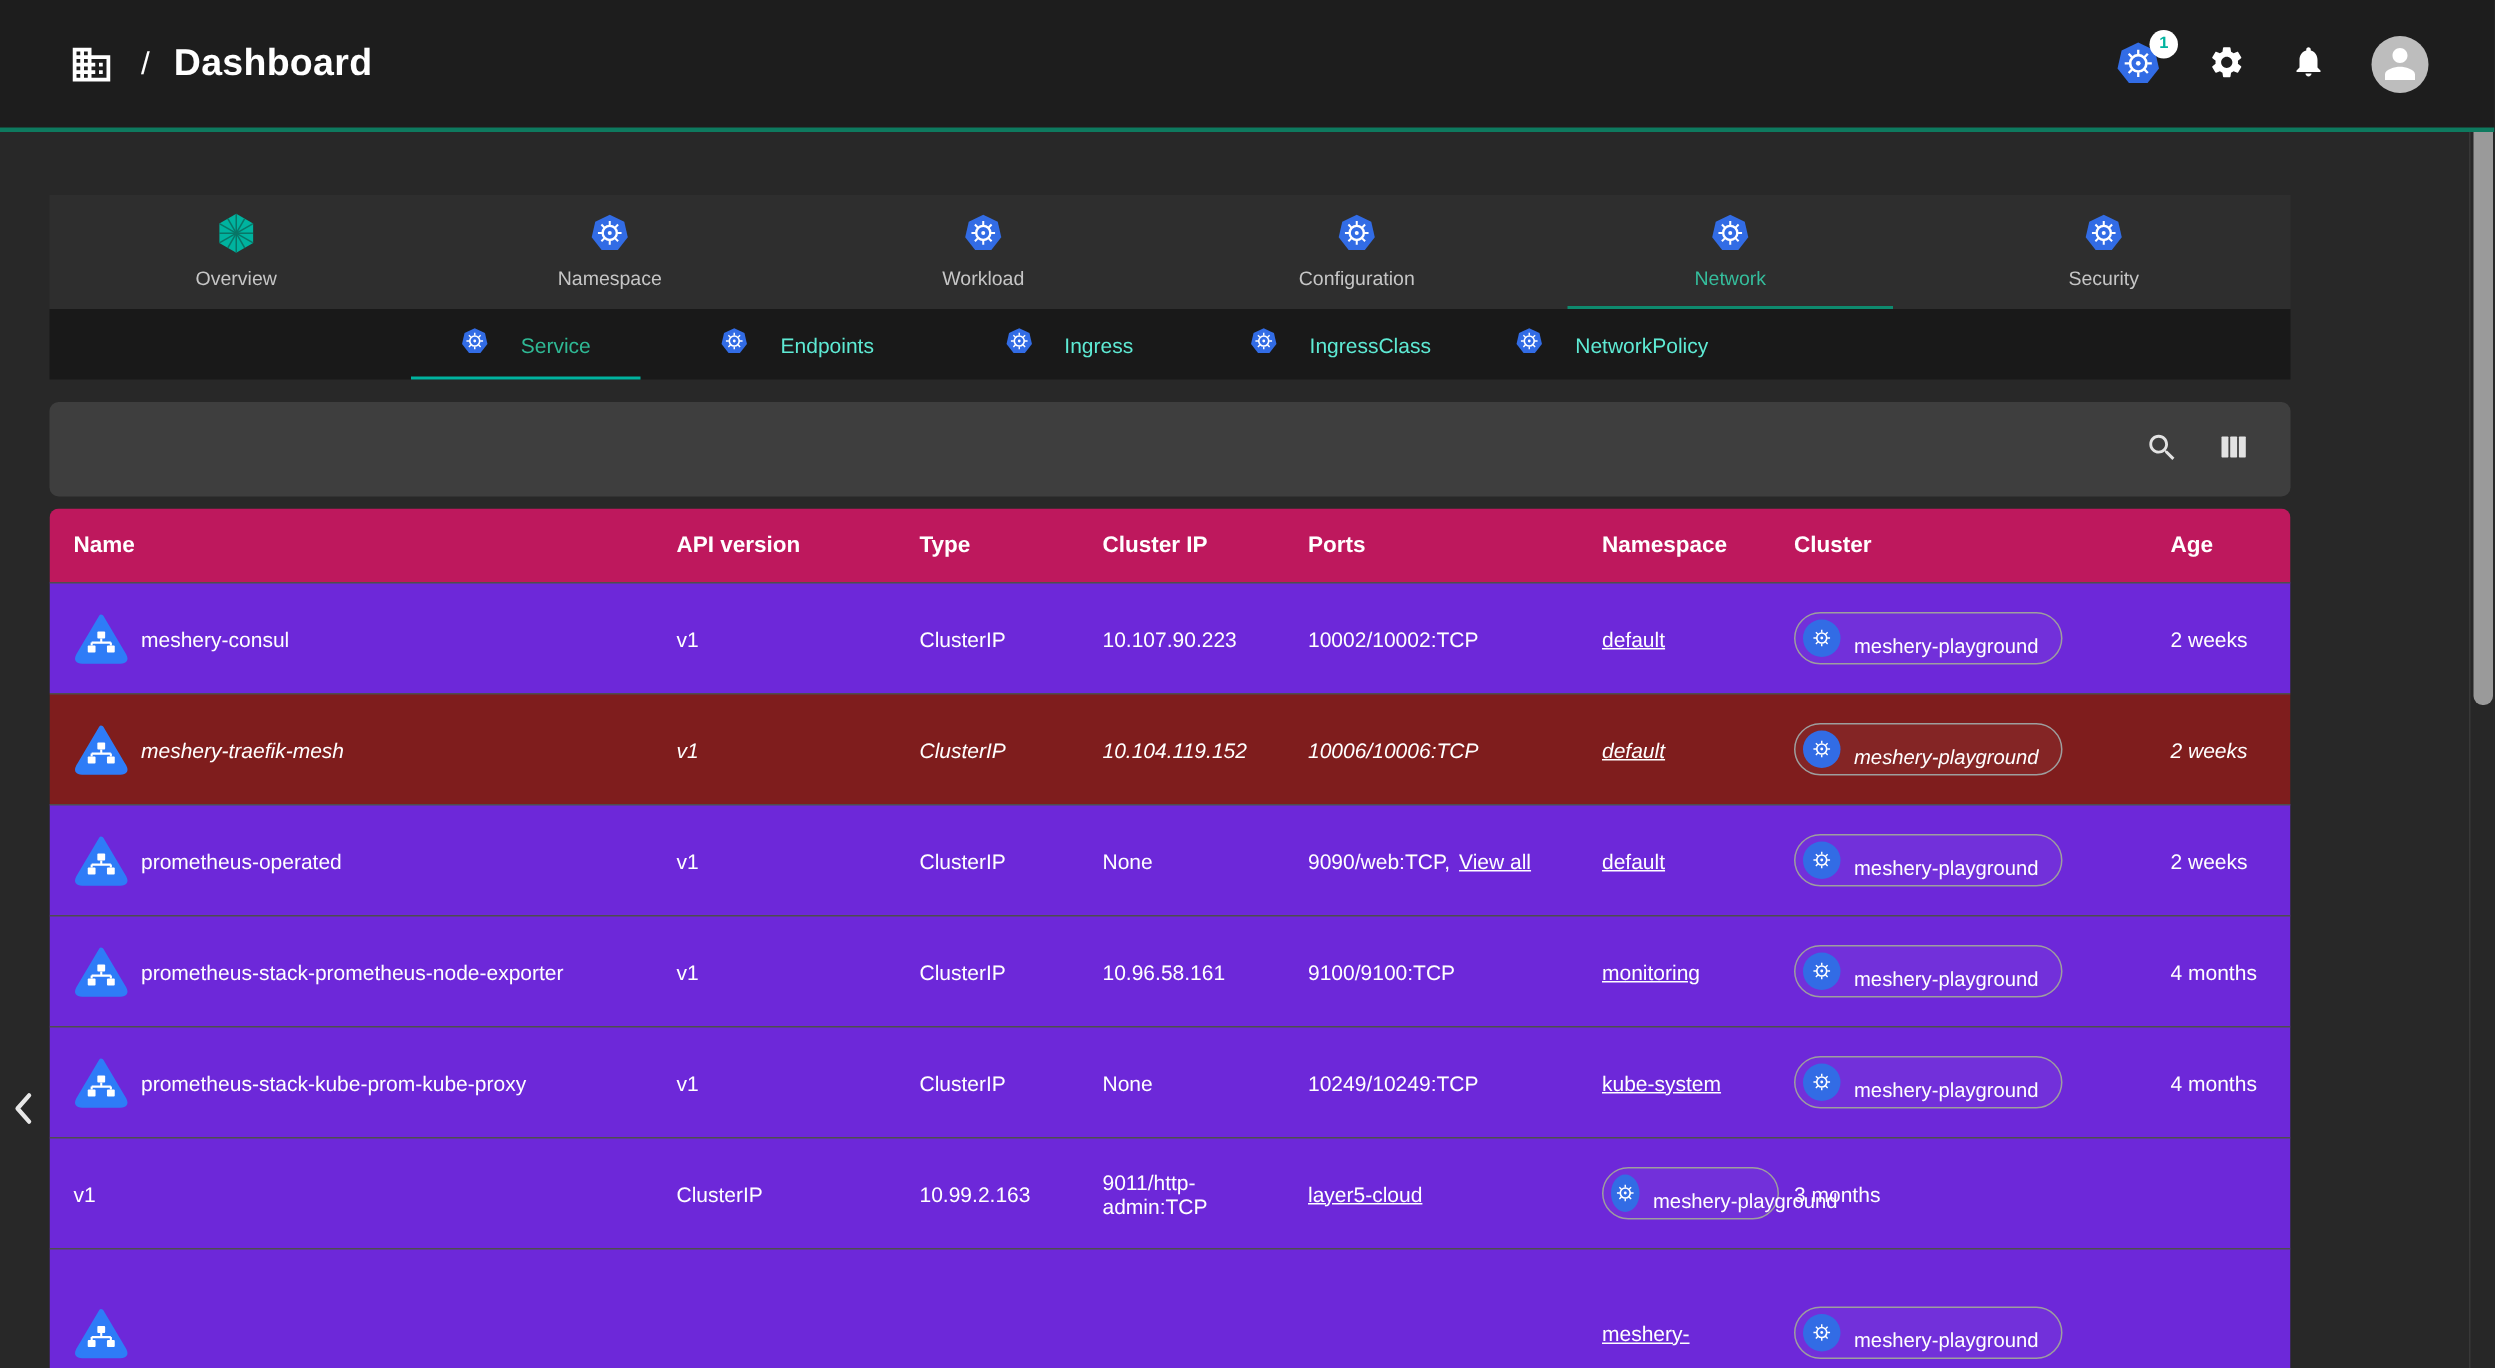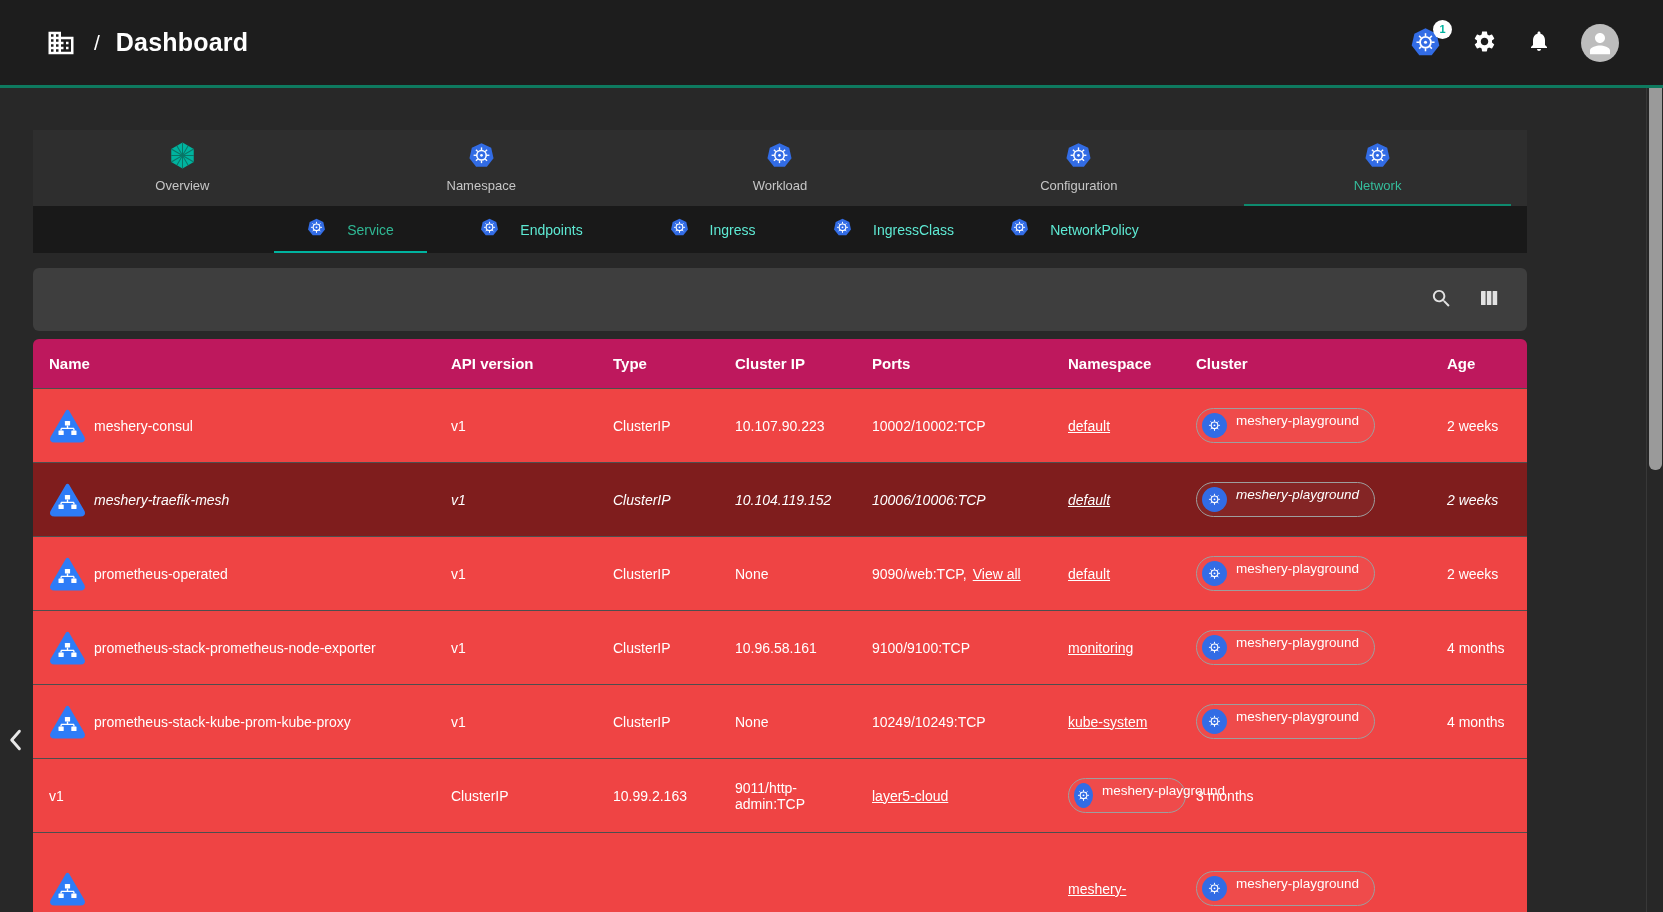--- a/index.html
+++ b/index.html
@@ -77,30 +77,30 @@
 
   
   .table { margin-top:8px; background:#2B2B2B; border-radius:6px 6px 0 0; overflow:hidden; }
   .tgrid {
     display:grid;
     grid-template-columns:402px 162px 122px 137px 196px 128px 251px 1fr;
     align-items:center; padding-left:16px;
   }
   .thead { height:49px; background:#be185d; }
   .thead .hcell { font-size:15px; font-weight:bold; color:#fff; }
-  .trow { height:74px; border-top:1px solid #4E4E4E; background:#ef4444; }
+  .trow { height:74px; border-top:1px solid #4E4E4E; background:#6d28d9; }
   .trow.highlighted { background:#7f1d1d;font-style:italic; }
   .trow.partial { height:112px; }
   .cell { font-size:14px; color:#fff; padding-right:10px; }
   .name-cell { display:flex; align-items:center; gap:8px; padding-left:0; }
   .svc-icon { width:37px; height:36px; flex:0 0 auto; }
   .ns-link, .view-all { color:#fff; text-decoration:underline; cursor:pointer; }
   .view-all { margin-left:6px; }
   .chip {
-    display:inline-flex; align-items:flex-start; gap:9px;
+    display:inline-flex; align-items:flex-end; gap:9px;
     border:1px solid #9E9E9E; border-radius:18px;
     padding:4px 15px 4px 5px; background:rgba(255,255,255,0.04);
     cursor:pointer; max-width:100%;
   }
   .chip-k8s { width:25px; height:25px; border-radius:50%; background:#326CE5; display:flex; align-items:center; justify-content:center; }
   .chip-label { font-size:13.5px; color:#fff; white-space:nowrap; }
 
   
   .drawer-toggle {
     position:absolute; left:2px; top:728px; width:26px; height:30px;
@@ -248,20 +248,36 @@
             <line x1="12" y1="16.4" x2="12" y2="18.8" stroke="#fff" stroke-width="1.2"></line>
             <line x1="8.75" y1="15.05" x2="7.05" y2="16.75" stroke="#fff" stroke-width="1.2"></line>
             <line x1="7.4" y1="11.8" x2="5" y2="11.8" stroke="#fff" stroke-width="1.2"></line>
             <line x1="8.75" y1="8.55" x2="7.05" y2="6.85" stroke="#fff" stroke-width="1.2"></line>
             <line x1="12" y1="7.2" x2="12" y2="4.8" stroke="#fff" stroke-width="1.2"></line>
             <line x1="15.25" y1="8.55" x2="16.95" y2="6.85" stroke="#fff" stroke-width="1.2"></line>
           </svg></span>
     <span class="tab-label">Network</span>
   </div>
 
+  <div class="tab">
+    <span class="tab-icon"><svg width="27" height="27" viewBox="0 0 24 24">
+            <polygon points="12,1 20.6,5.15 22.7,14.4 16.8,21.9 7.2,21.9 1.3,14.4 3.4,5.15" fill="#326CE5"></polygon>
+            <circle cx="12" cy="11.8" r="4.2" fill="none" stroke="#fff" stroke-width="1.4"></circle>
+            <circle cx="12" cy="11.8" r="1.2" fill="#fff"></circle>
+            <line x1="16.6" y1="11.8" x2="19" y2="11.8" stroke="#fff" stroke-width="1.2"></line>
+            <line x1="15.25" y1="15.05" x2="16.95" y2="16.75" stroke="#fff" stroke-width="1.2"></line>
+            <line x1="12" y1="16.4" x2="12" y2="18.8" stroke="#fff" stroke-width="1.2"></line>
+            <line x1="8.75" y1="15.05" x2="7.05" y2="16.75" stroke="#fff" stroke-width="1.2"></line>
+            <line x1="7.4" y1="11.8" x2="5" y2="11.8" stroke="#fff" stroke-width="1.2"></line>
+            <line x1="8.75" y1="8.55" x2="7.05" y2="6.85" stroke="#fff" stroke-width="1.2"></line>
+            <line x1="12" y1="7.2" x2="12" y2="4.8" stroke="#fff" stroke-width="1.2"></line>
+            <line x1="15.25" y1="8.55" x2="16.95" y2="6.85" stroke="#fff" stroke-width="1.2"></line>
+          </svg></span>
+    <span class="tab-label">Security</span>
+  </div>
 
 </div>
   <div class="sub-tabs">
   <div class="sub-tab active">
     <span class="sub-tab-icon"><svg width="19" height="19" viewBox="0 0 24 24">
             <polygon points="12,1 20.6,5.15 22.7,14.4 16.8,21.9 7.2,21.9 1.3,14.4 3.4,5.15" fill="#326CE5"></polygon>
             <circle cx="12" cy="11.8" r="4.2" fill="none" stroke="#fff" stroke-width="1.4"></circle>
             <circle cx="12" cy="11.8" r="1.2" fill="#fff"></circle>
             <line x1="16.6" y1="11.8" x2="19" y2="11.8" stroke="#fff" stroke-width="1.2"></line>
             <line x1="15.25" y1="15.05" x2="16.95" y2="16.75" stroke="#fff" stroke-width="1.2"></line>

